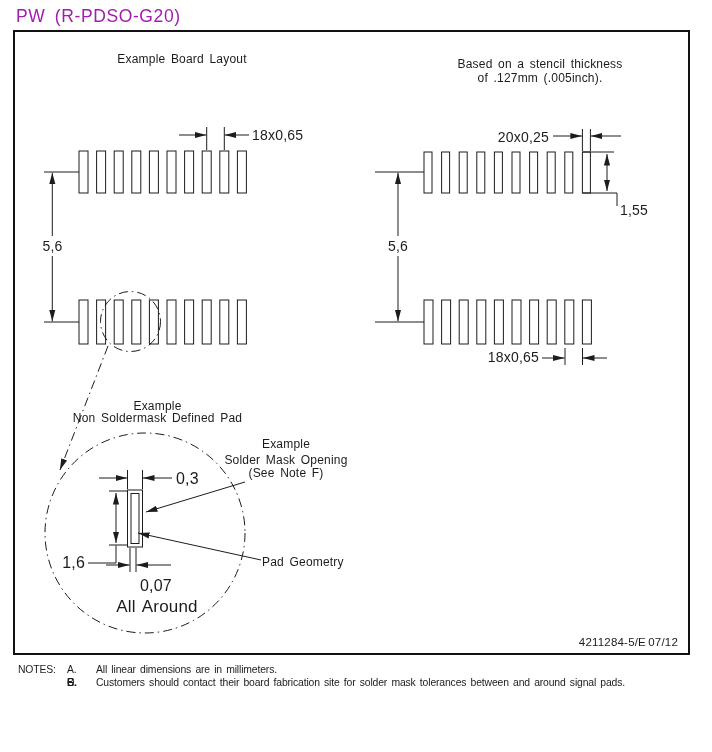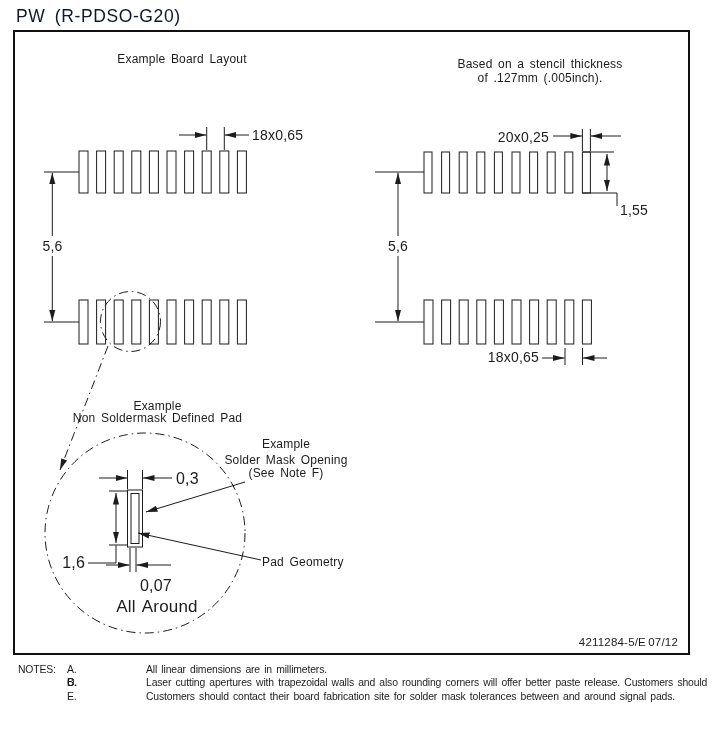--- a/index.html
+++ b/index.html
@@ -1,37 +1,37 @@
 <!DOCTYPE html>
 <html><head>
 <meta charset="utf-8">
 <style>
   html,body{margin:0;padding:0;background:#fff;}
   .page{position:relative;width:712px;height:752px;background:#ffffff;overflow:hidden;
         font-family:"Liberation Sans","DejaVu Sans",sans-serif;color:#1a1a1a;}
-  .hdr{position:absolute;top:6px;font-size:17.5px;letter-spacing:.6px;word-spacing:4px;color:#0f172a;}
+  .hdr{position:absolute;top:6px;font-size:17.5px;letter-spacing:.6px;word-spacing:4px;color:#a21caf;}
   .hdr-left{left:16px;}
   .hdr-right{right:22px;}
   svg.drawing{position:absolute;left:13px;top:30px;}
   svg.drawing *{vector-effect:none;}
   svg .ln{stroke:#1c1c1c;stroke-width:1;fill:none;}
   svg .frame{stroke:#111;stroke-width:2;fill:none;}
   svg .dd{stroke-dasharray:9 4 1.5 4;}
   svg text{fill:#1c1c1c;letter-spacing:.2px;word-spacing:2px;}
   svg .tl{font-size:12px;}
   svg .td{font-size:14px;}
   svg .tb{font-size:16px;}
   svg .tbb{font-size:17px;}
   svg .tn{font-size:11.5px;}
   .notes{position:absolute;left:0;top:663px;width:712px;font-size:10.4px;
          letter-spacing:-.15px;word-spacing:1.5px;line-height:13.3px;color:#1c1c1c;}
-  .nrow{position:relative;white-space:nowrap;padding-left:26px;}
+  .nrow{position:relative;white-space:nowrap;}
   .nhead{position:absolute;left:18px;top:0;}
   .nletter{position:absolute;left:67px;top:0;}
-  .ntext{display:block;margin-left:120px;}
+  .ntext{display:block;margin-left:96px;}
 </style>
 </head>
 <body>
 
 <div class="page">
 
   <div class="hdr hdr-left">PW (R-PDSO-G20)</div>
 
   <svg class="drawing" width="677" height="625" viewBox="0 0 677 625" xmlns="http://www.w3.org/2000/svg">
     <defs>
@@ -199,21 +199,20 @@
       <span class="ntext">All linear dimensions are in millimeters.</span>
     </div>
     <div class="nrow">
       <span class="nletter">B.</span>
     </div>
     <div class="nrow">
       <span class="nletter">C.</span>
     </div>
     <div class="nrow">
       <span class="nletter">D.</span>
-      <span class="ntext">Laser cutting apertures with trapezoidal walls and also rounding corners will offer better paste release.  Customers should</span>
     </div>
     <div class="nrow">
       <span class="nletter">E.</span>
       <span class="ntext">Customers should contact their board fabrication site for solder mask tolerances between and around signal pads.</span>
     </div>
   </div>
 
 </div>
 
 </body></html>

